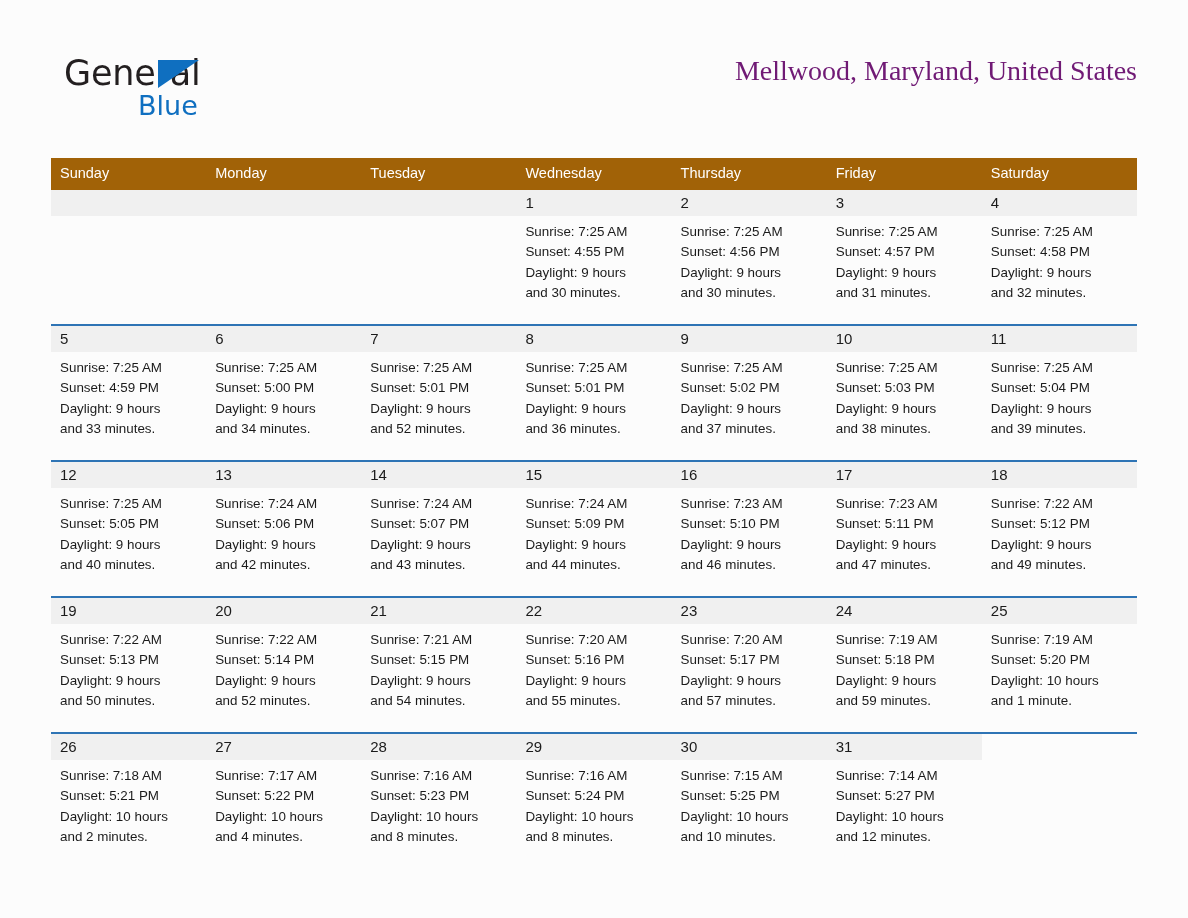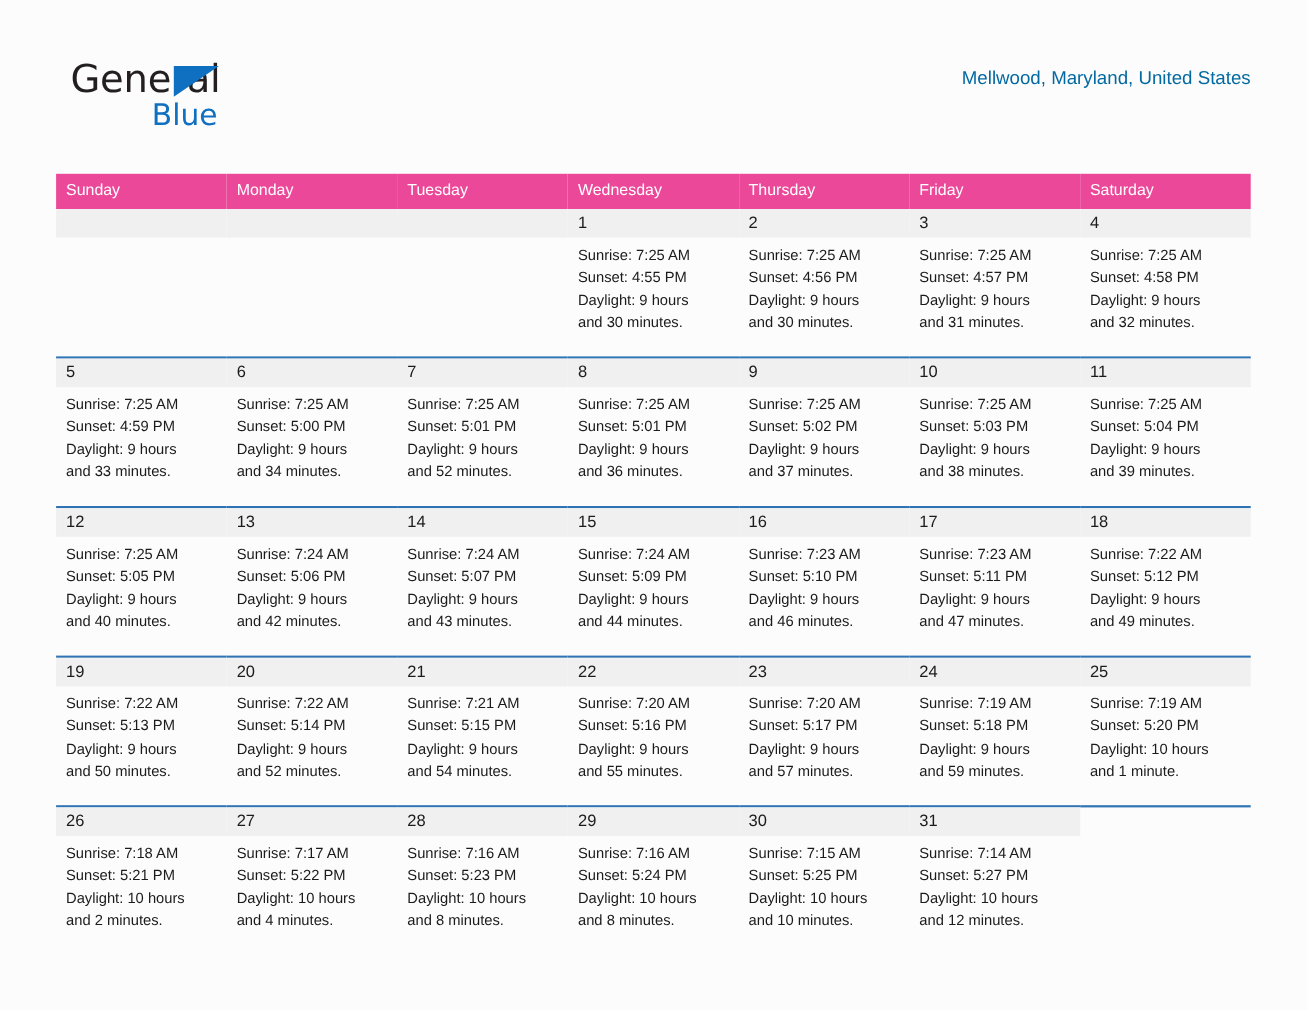--- a/index.html
+++ b/index.html
@@ -72,43 +72,44 @@
   }
   .cal-title {
     font-size: 40px;
     line-height: 48px;
     font-weight: 400;
     color: #161616;
     white-space: nowrap;
   }
   .cal-subtitle {
     margin-top: 9px;
-    font-size: 17px;
+    font-size: 28px;
     line-height: 28px;
     font-weight: 400;
-    color: #0369a1;
+    color: #701a75;
     white-space: nowrap;
+    font-family: Liberation Serif, serif;
   }
 
   
   .calendar {
     position: absolute;
     left: 51px;
     top: 158px;
     width: 1086px;
   }
   table.cal {
     border-collapse: collapse;
     table-layout: fixed;
     width: 1086px;
   }
   table.cal col { width: 155.14px; }
 
   thead th {
-    background: #ec4899;
+    background: #a16207;
     color: #ffffff;
     font-size: 14.5px;
     font-weight: 400;
     text-align: left;
     padding: 7px 0 8px 9px;
     height: 17px;
     line-height: 17px;
     border: none;
   }
 

